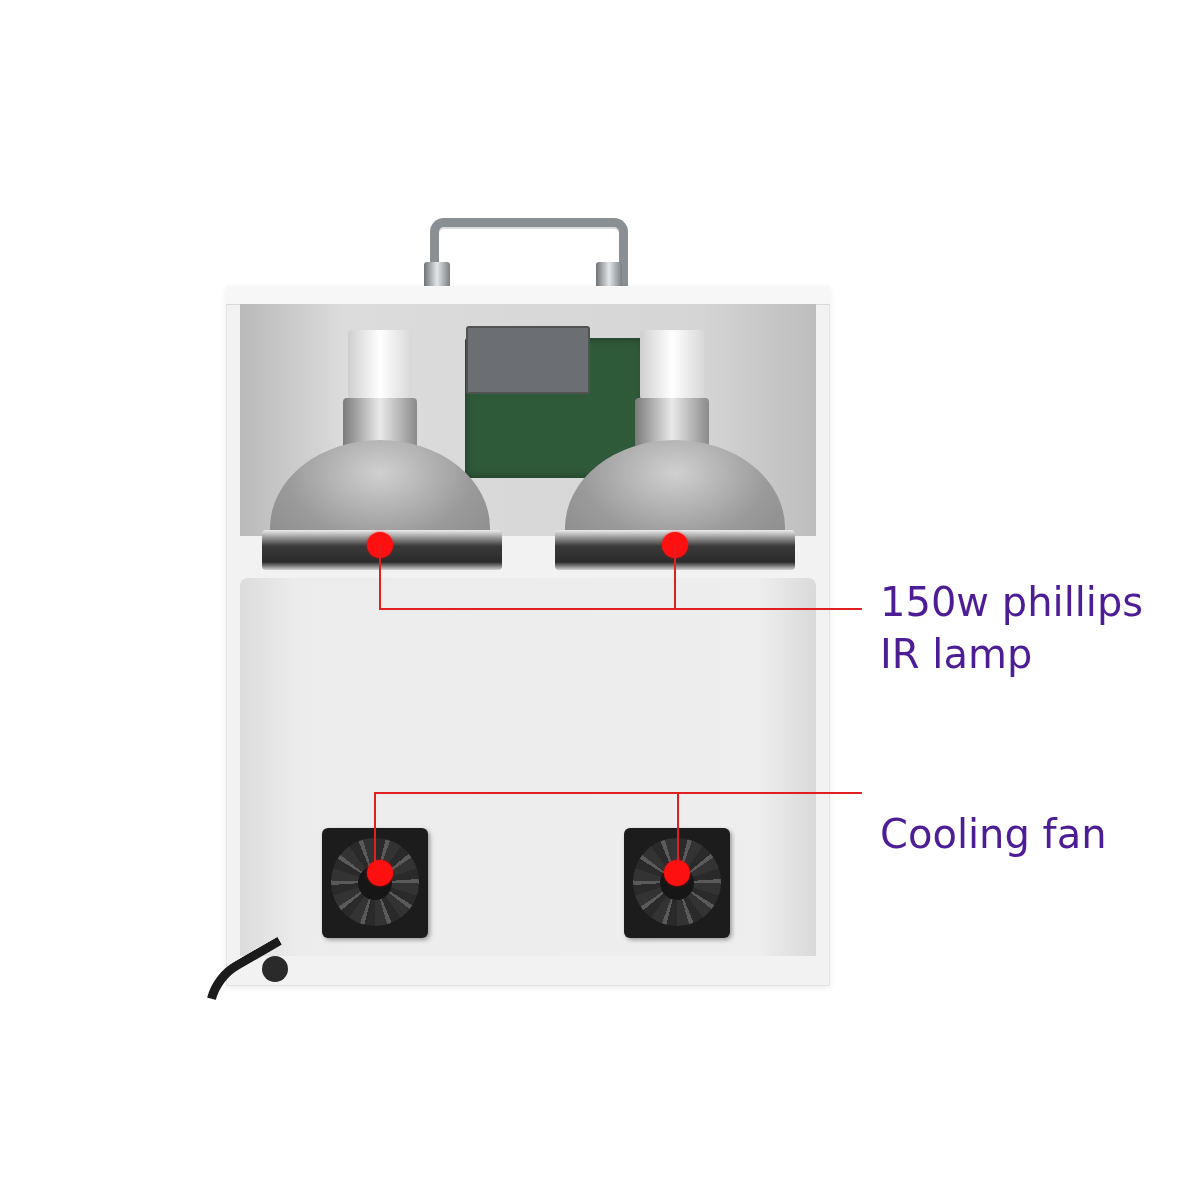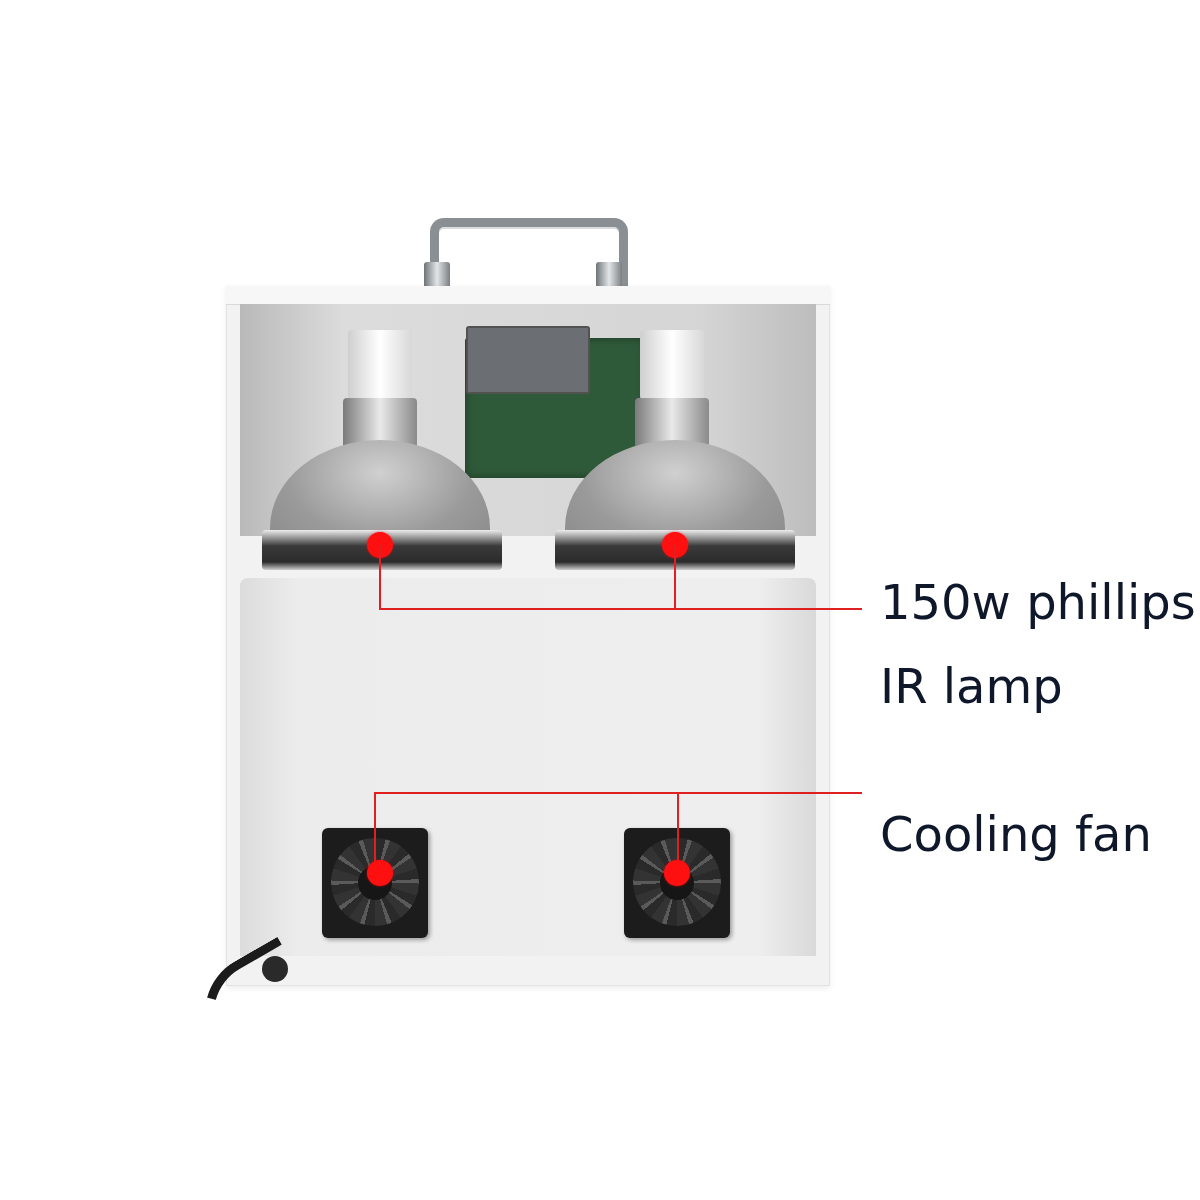--- a/index.html
+++ b/index.html
@@ -22,21 +22,21 @@
   .lower-bay { left:240px; top:578px; width:576px; height:378px; background:linear-gradient(90deg,#dcdcdc 0%,#ececec 10%,#eeeeee 90%,#d9d9d9 100%); border-radius:8px 8px 0 0; }
   .fan { width:106px; height:110px; background:#1c1c1c; border-radius:6px; box-shadow:2px 2px 4px rgba(0,0,0,0.35); }
   .fan::before { content:""; position:absolute; left:9px; top:10px; width:88px; height:88px; border-radius:50%;
     background:repeating-conic-gradient(#2a2a2a 0deg 14deg, #5a5a5a 14deg 20deg, #333 20deg 36deg); }
   .fan::after { content:""; position:absolute; left:36px; top:38px; width:34px; height:34px; border-radius:50%; background:#161616; }
   .cable { left:198px; top:958px; width:100px; height:80px; border-top:9px solid #1b1b1b; border-left:9px solid transparent; border-radius:60px 0 0 0; transform:rotate(-30deg); }
   .grommet { left:262px; top:956px; width:26px; height:26px; border-radius:50%; background:#2a2a2a; }
   
   .line { background:#e02020; }
   .dot { width:26px; height:26px; border-radius:50%; background:#ff1010; box-shadow:0 0 3px rgba(255,0,0,0.6); }
-  .label { color:#0f172a; font-family:"DejaVu Sans", sans-serif; font-size:48px; line-height:48px; left:880px; white-space:nowrap; }
+  .label { color:#4c1d95; font-family:"DejaVu Sans", sans-serif; font-size:40px; line-height:48px; left:880px; white-space:nowrap; }
 </style>
 </head>
 <body>
 
 <div>
 
   <div class="abs handle"></div>
   <div class="abs handle-foot" style="left:424px"></div>
   <div class="abs handle-foot" style="left:596px"></div>
 
@@ -63,21 +63,21 @@
 
   <div class="abs grommet"></div>
   <div class="abs cable"></div>
 
   <div class="abs dot" style="left:367px;top:532px"></div>
   <div class="abs dot" style="left:662px;top:532px"></div>
   <div class="abs line" style="left:379px;top:545px;width:2px;height:64px"></div>
   <div class="abs line" style="left:674px;top:545px;width:2px;height:64px"></div>
   <div class="abs line" style="left:379px;top:608px;width:483px;height:2px"></div>
   <div class="abs label" style="top:578px">150w phillips</div>
-  <div class="abs label" style="top:662px">IR lamp</div>
+  <div class="abs label" style="top:630px">IR lamp</div>
 
   <div class="abs line" style="left:374px;top:792px;width:488px;height:2px"></div>
   <div class="abs line" style="left:374px;top:792px;width:2px;height:80px"></div>
   <div class="abs line" style="left:677px;top:792px;width:2px;height:80px"></div>
   <div class="abs dot" style="left:367px;top:860px"></div>
   <div class="abs dot" style="left:664px;top:860px"></div>
   <div class="abs label" style="top:810px">Cooling fan</div>
 </div>
 
 </body></html>

